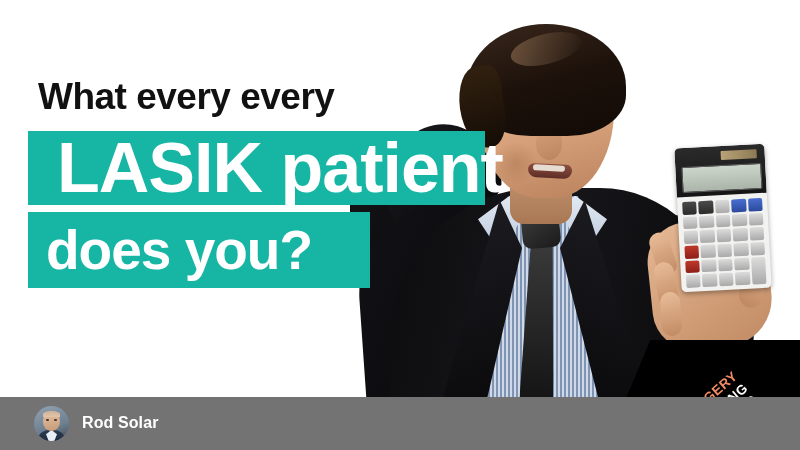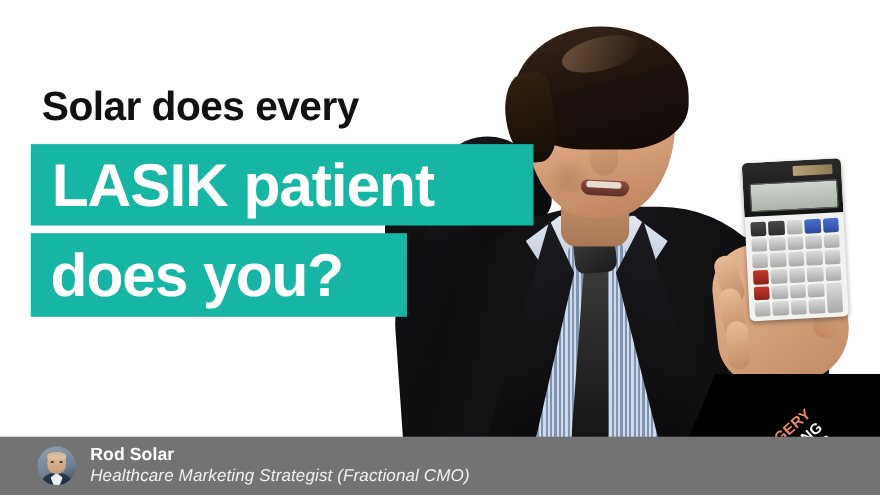--- a/index.html
+++ b/index.html
@@ -220,21 +220,21 @@
     position:absolute;left:38px;top:78px;
     font-size:37px;font-weight:bold;color:#111111;
     letter-spacing:-.5px;line-height:1;white-space:nowrap;
   }
   .hl-box{
     position:absolute;background:#16b5a4;
     display:flex;align-items:center;
     color:#ffffff;font-weight:bold;letter-spacing:-1px;
     white-space:nowrap;
   }
-  .hl-box-1{left:28px;top:131px;width:457px;height:74px;font-size:55px;padding-left:19px;box-sizing:border-box;}
+  .hl-box-1{left:28px;top:131px;width:457px;height:74px;font-size:70px;padding-left:29px;box-sizing:border-box;}
   .hl-box-2{left:28px;top:212px;width:342px;height:76px;font-size:55px;padding-left:18px;box-sizing:border-box;}
 
   
   .badge{
     position:absolute;right:0;bottom:0;width:180px;height:110px;
     overflow:hidden;pointer-events:none;
   }
   .badge-tri{
     position:absolute;right:-10px;bottom:-10px;width:210px;height:140px;
     background:#000000;
@@ -367,21 +367,21 @@
           <div class="k"></div>
           <div class="k tall"></div>
         <div class="k"></div>
           <div class="k"></div>
           <div class="k"></div>
           <div class="k"></div>
       </div>
     </div>
   </div>
 
-  <div class="headline-top">Solar does every</div>
+  <div class="headline-top">What every every</div>
   <div class="hl-box hl-box-1">LASIK patient</div>
   <div class="hl-box hl-box-2">does you?</div>
 
   <div class="badge">
     <div class="badge-tri"></div>
     <div class="badge-text">
       <div class="badge-l1">EYE SURGERY</div>
       <div class="badge-l2">MARKETING</div>
       <div class="badge-l3">BLOG</div>
     </div>
@@ -391,17 +391,16 @@
     <div class="avatar">
       <div class="av-body"></div>
       <div class="av-shirt"></div>
       <div class="av-head"></div>
       <div class="av-hairline"></div>
       <div class="av-eye-l"></div>
       <div class="av-eye-r"></div>
     </div>
     <div class="author-text">
       <div class="author-name">Rod Solar</div>
-      <div class="author-role">Healthcare Marketing Strategist (Fractional CMO)</div>
     </div>
   </div>
 
 </div>
 
 </body></html>

